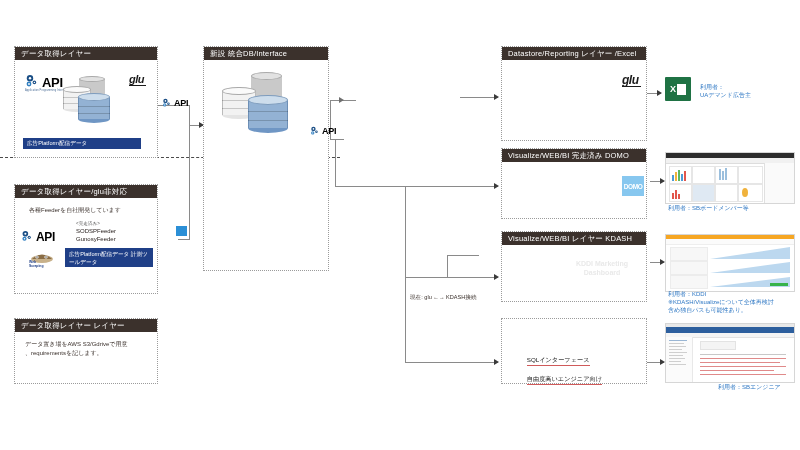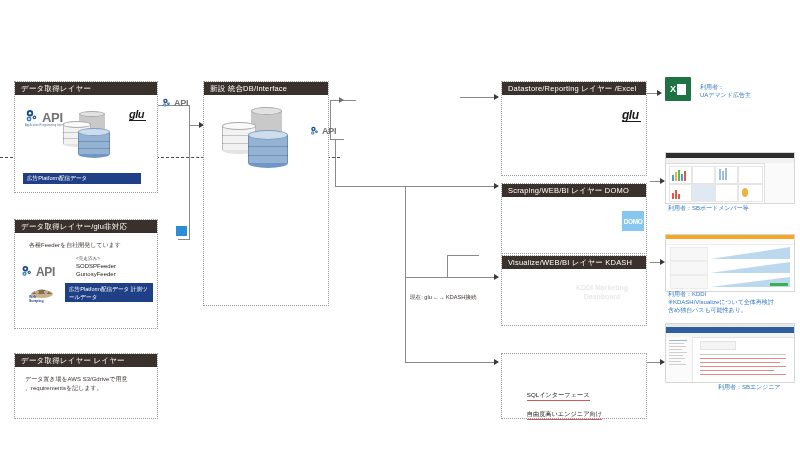--- a/index.html
+++ b/index.html
@@ -2,21 +2,21 @@
 <html><head>
 <meta charset="utf-8">
 <style>
   html,body{margin:0;padding:0;background:#ffffff;}
   body{width:800px;height:450px;overflow:hidden;
        font-family:"Liberation Sans","DejaVu Sans",sans-serif;color:#2b2320;}
   #stage{position:relative;width:800px;height:450px;background:#fff;}
 
   
   .box{position:absolute;box-sizing:border-box;background:#fff;
-       border:1px dotted #9b9b9b;margin-top:35px;}
+       border:1px dotted #9b9b9b;}
   .box>.bhead{background:#3b312c;color:#fff;font-size:7.5px;
        line-height:13px;height:13px;padding:0 6px;white-space:nowrap;
        letter-spacing:.2px;overflow:hidden;}
   .bbody{position:relative;width:100%;height:calc(100% - 13px);}
 
   
   .t{position:absolute;white-space:pre;line-height:1.25;}
   .note{font-size:6px;color:#3b312c;}
   .bluebar{position:absolute;background:#1f3f87;color:#fff;font-size:5.6px;
       line-height:7.5px;padding:2px 4px;box-sizing:border-box;}
@@ -32,21 +32,21 @@
   .lnh{height:1px;}
   .lnv{width:1px;}
   .dash-h{position:absolute;height:0;border-top:1px dashed #4a4a4a;}
   .arrow{position:absolute;width:0;height:0;
       border-top:3.5px solid transparent;border-bottom:3.5px solid transparent;
       border-left:5px solid #6f6f6f;}
   .arrow.dk{border-left-color:#3a3a3a;}
 
   
   .api{position:absolute;display:flex;align-items:center;gap:1px;}
-  .api .apitxt{font-weight:bold;color:#737373;letter-spacing:-.3px;}
+  .api .apitxt{font-weight:bold;color:#000000;letter-spacing:-.3px;}
   .glu{position:absolute;font-style:italic;font-weight:bold;color:#1b1b1b;
        letter-spacing:-.5px;}
   .glu::after{content:"";position:absolute;left:0;right:-2px;bottom:-1px;
        height:1.5px;background:#1b1b1b;}
   .domo{position:absolute;background:#87c7ef;color:#fff;font-weight:bold;
        display:flex;align-items:center;justify-content:center;
        letter-spacing:-.4px;overflow:hidden;}
   .xls{position:absolute;background:#1f7244;border-radius:1px;
        display:flex;align-items:center;justify-content:center;}
   .xls .x{color:#fff;font-weight:bold;font-size:9px;line-height:9px;}
@@ -278,21 +278,21 @@
   </div>
 
   <div class="xls" style="left:665px;top:77px;width:26px;height:24px;">
     <span class="x">X</span>
     <span class="grid"></span>
   </div>
   <div class="capt" style="left:700px;top:84px;">利用者：
 UAデマンド広告主</div>
 
   <div class="box" style="left:501px;top:148px;width:146px;height:71px;">
-    <div class="bhead">Scraping/WEB/BI レイヤー DOMO</div>
+    <div class="bhead">Visualize/WEB/BI 完走済み DOMO</div>
     <div class="bbody">
       <div class="domo" style="left:120px;top:14px;width:22px;height:20px;font-size:6.5px;">DOMO</div>
     </div>
   </div>
 
   <div class="thumb" style="left:665px;top:152px;width:128px;height:50px;">
     <div class="tbar" style="height:5px;background:#2d2d2d;"></div>
     <div class="cell" style="left:0;top:5px;width:100%;height:5px;background:#f1f1f1;border-bottom:1px solid #ddd;"></div>
     <div class="cell" style="left:98px;top:10px;width:30px;height:40px;background:#fafafa;border-left:1px solid #e0e0e0;"></div>
     <div class="cell" style="left:3px;top:13px;width:21px;height:16px;background:#fff;border:1px solid #e6e6e6;"></div>
@@ -311,21 +311,21 @@
     <div class="cell" style="left:6px;top:40px;width:2px;height:6px;background:#e2564c;"></div>
     <div class="cell" style="left:9px;top:37px;width:2px;height:9px;background:#e2564c;"></div>
     <div class="cell" style="left:12px;top:41px;width:2px;height:5px;background:#e2564c;"></div>
     <div class="cell" style="left:26px;top:31px;width:21px;height:16px;background:#dfe9f3;border:1px solid #e6e6e6;"></div>
     <div class="cell" style="left:49px;top:31px;width:21px;height:16px;background:#fff;border:1px solid #e6e6e6;"></div>
     <div class="cell" style="left:72px;top:31px;width:23px;height:16px;background:#fff;border:1px solid #e6e6e6;"></div>
     <div class="cell" style="left:76px;top:35px;width:6px;height:9px;background:#f0b23c;border-radius:50%;"></div>
   </div>
   <div class="capt" style="left:668px;top:205px;">利用者：SBボードメンバー等</div>
 
-  <div class="box" style="left:501px;top:220px;width:146px;height:71px;">
+  <div class="box" style="left:501px;top:231px;width:146px;height:71px;">
     <div class="bhead">Visualize/WEB/BI レイヤー KDASH</div>
     <div class="bbody">
       <div class="wm" style="left:60px;top:14px;width:80px;">KDDI Marketing
 Dashboard</div>
     </div>
   </div>
 
   <div class="thumb" style="left:665px;top:234px;width:128px;height:56px;">
     <div class="tbar" style="height:4px;background:#f6a623;"></div>
     <div class="cell" style="left:0;top:4px;width:100%;height:5px;background:#fbfbfb;border-bottom:1px solid #eee;"></div>

